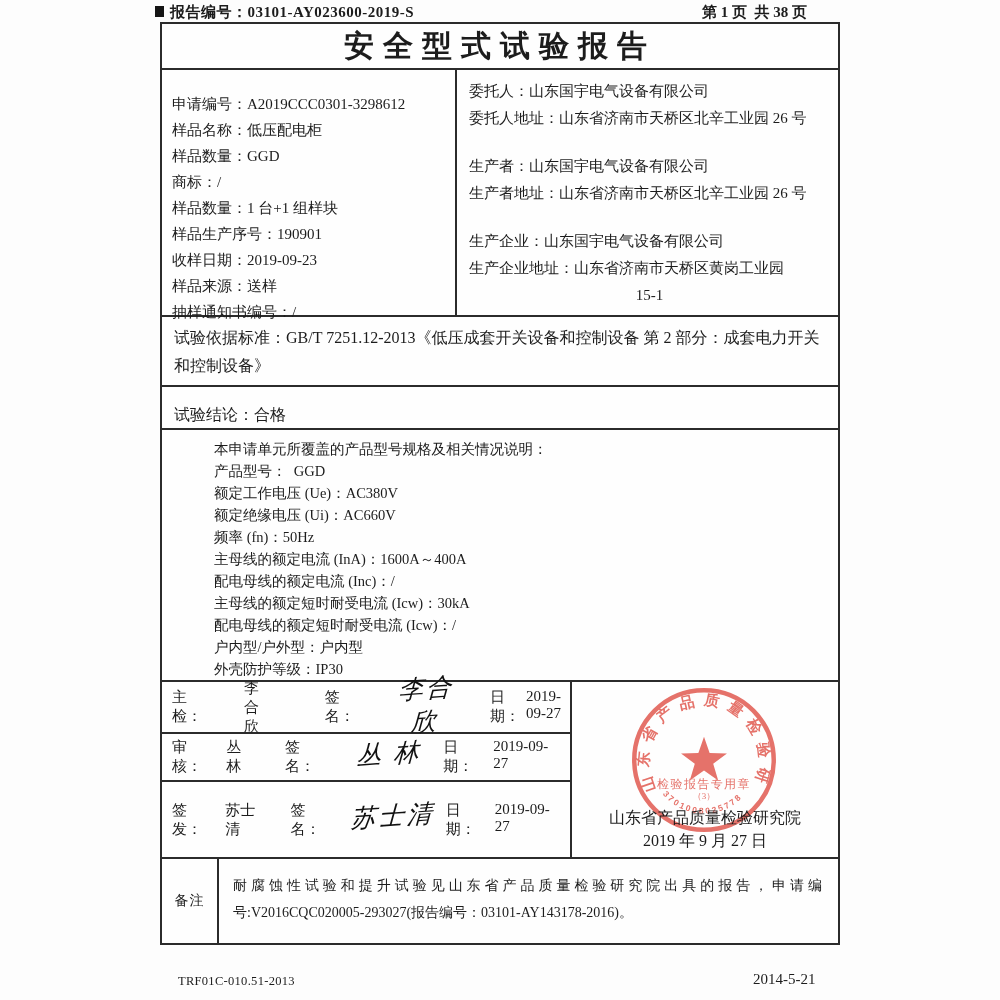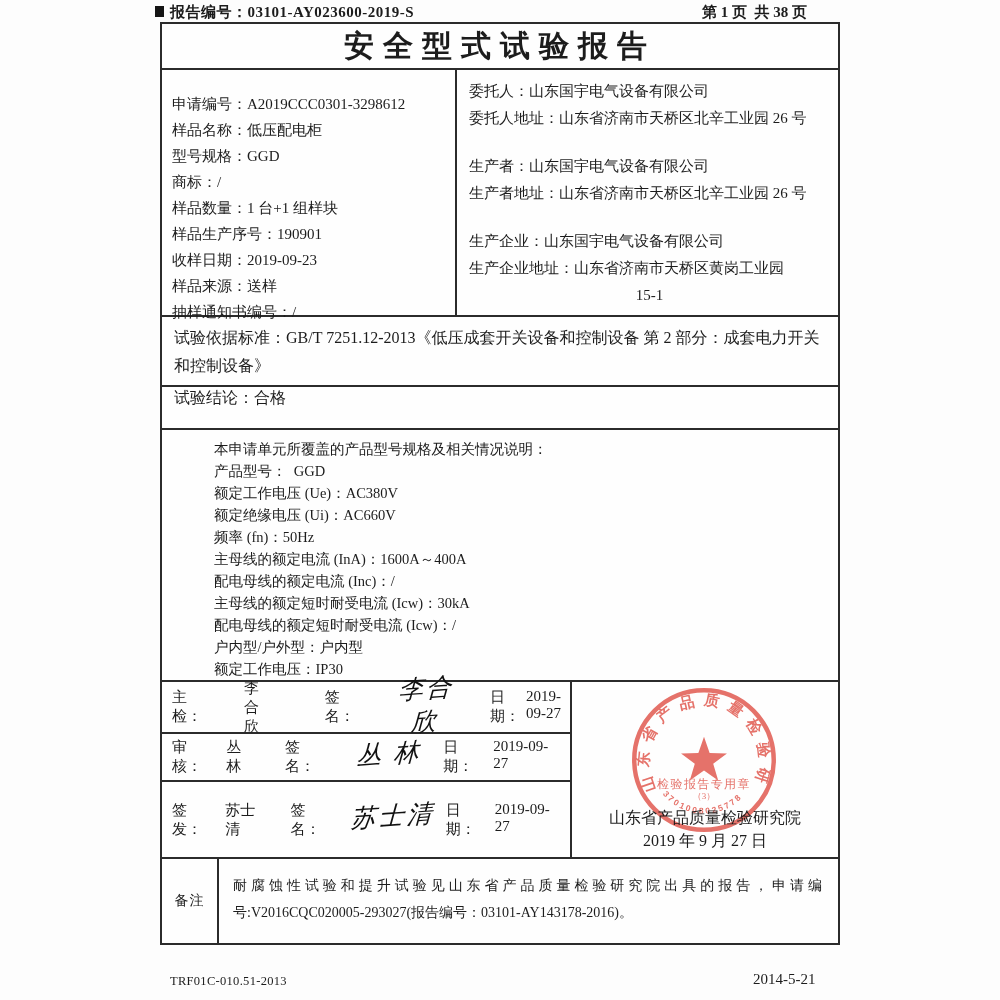--- a/index.html
+++ b/index.html
@@ -27,21 +27,21 @@
   .row-info { height:247px; border-bottom:2px solid #2b2b2b; display:flex; }
   .info-left { width:295px; border-right:2px solid #2b2b2b; padding:21px 8px 0 10px; font-size:15px; }
   .info-left .line { line-height:26px; }
   .info-right { flex:1; padding:8px 8px 0 12px; font-size:15px; }
   .info-right .line { line-height:27px; }
   .grp { margin-bottom:21px; }
   .grp:last-child { margin-bottom:0; }
   .addr2 { text-align:center; }
 
   .row-standard { height:70px; border-bottom:2px solid #2b2b2b; padding:7px 12px 0 12px; font-size:16px; line-height:28px; }
-  .row-conclusion { height:43px; border-bottom:2px solid #2b2b2b; padding:1px 12px 0 12px; font-size:16px; }
+  .row-conclusion { height:43px; border-bottom:2px solid #2b2b2b; padding:18px 12px 0 12px; font-size:16px; }
 
   .row-coverage { height:252px; border-bottom:2px solid #2b2b2b; padding:8px 12px 0 12px; font-size:14.5px; }
   .row-coverage .line { line-height:22px;margin-left:40px; }
 
   .row-sign { height:177px; border-bottom:2px solid #2b2b2b; display:flex; }
   .sig-left { width:410px; border-right:2px solid #2b2b2b; display:flex; flex-direction:column; }
   .sig-row { display:flex; align-items:center; padding:0 8px 0 10px; font-size:15px; }
   .sig-row-1 { height:52px; border-bottom:2px solid #2b2b2b;gap:32px; }
   .sig-row-2 { height:48px; border-bottom:2px solid #2b2b2b; }
   .sig-row-3 { flex:1; }
@@ -57,21 +57,21 @@
   .sig-date { margin-left:6px; }
 
   .stamp-cell { flex:1; position:relative; }
   .stamp-svg { position:absolute; left:56px; top:2px; }
   .issuer-block { position:absolute; left:0; bottom:5px; width:100%; text-align:center; font-size:16px; line-height:23px; }
 
   .row-remark { flex:1; display:flex; }
   .remark-label { width:57px; border-right:2px solid #2b2b2b; display:flex; align-items:center; justify-content:center; font-size:14px; letter-spacing:1px; }
   .remark-body { flex:1; padding:13px 16px 0 14px; font-size:14px; line-height:27px; text-align:justify; }
 
-  .foot-left { position:absolute; left:170px; top:974px; font-size:12.5px; letter-spacing:0.3px; }
+  .foot-left { position:absolute; left:178px; top:974px; font-size:12.5px; letter-spacing:0.3px; }
   .foot-right { position:absolute; left:753px; top:971px; font-size:15px; }
 </style>
 </head>
 <body>
 
 <div class="page">
 
   <div class="artifact"></div>
   <div class="head-left pre">报告编号：03101-AY023600-2019-S</div>
   <div class="head-right pre">第 1 页  共 38 页</div>
@@ -79,21 +79,21 @@
   <div class="doc-table">
 
     <div class="row-title">
       <div class="title-text">安全型式试验报告</div>
     </div>
 
     <div class="row-info">
       <div class="info-left">
         <div class="line pre">申请编号：A2019CCC0301-3298612</div>
         <div class="line pre">样品名称：低压配电柜</div>
-        <div class="line pre">型号规格：GGD</div>
+        <div class="line pre">样品数量：GGD</div>
         <div class="line pre">商标：/</div>
         <div class="line pre">样品数量：1 台+1 组样块</div>
         <div class="line pre">样品生产序号：190901</div>
         <div class="line pre">收样日期：2019-09-23</div>
         <div class="line pre">样品来源：送样</div>
         <div class="line pre">抽样通知书编号：/</div>
       </div>
       <div class="info-right">
         <div class="grp">
           <div class="line pre">委托人：山东国宇电气设备有限公司</div>
@@ -123,21 +123,21 @@
       <div class="line pre">本申请单元所覆盖的产品型号规格及相关情况说明：</div>
       <div class="line pre">产品型号：  GGD</div>
       <div class="line pre">额定工作电压 (Ue)：AC380V</div>
       <div class="line pre">额定绝缘电压 (Ui)：AC660V</div>
       <div class="line pre">频率 (fn)：50Hz</div>
       <div class="line pre">主母线的额定电流 (InA)：1600A～400A</div>
       <div class="line pre">配电母线的额定电流 (Inc)：/</div>
       <div class="line pre">主母线的额定短时耐受电流 (Icw)：30kA</div>
       <div class="line pre">配电母线的额定短时耐受电流 (Icw)：/</div>
       <div class="line pre">户内型/户外型：户内型</div>
-      <div class="line pre">额定工作电压：IP30</div>
+      <div class="line pre">外壳防护等级：IP30</div>
     </div>
 
     <div class="row-sign">
       <div class="sig-left">
 
         <div class="sig-row sig-row-1">
           <span class="pre">主检：</span>
           <span class="sig-name pre">李合欣</span>
           <span class="sig-label pre">签名：</span>
           <span class="autograph pre">李合欣</span>

